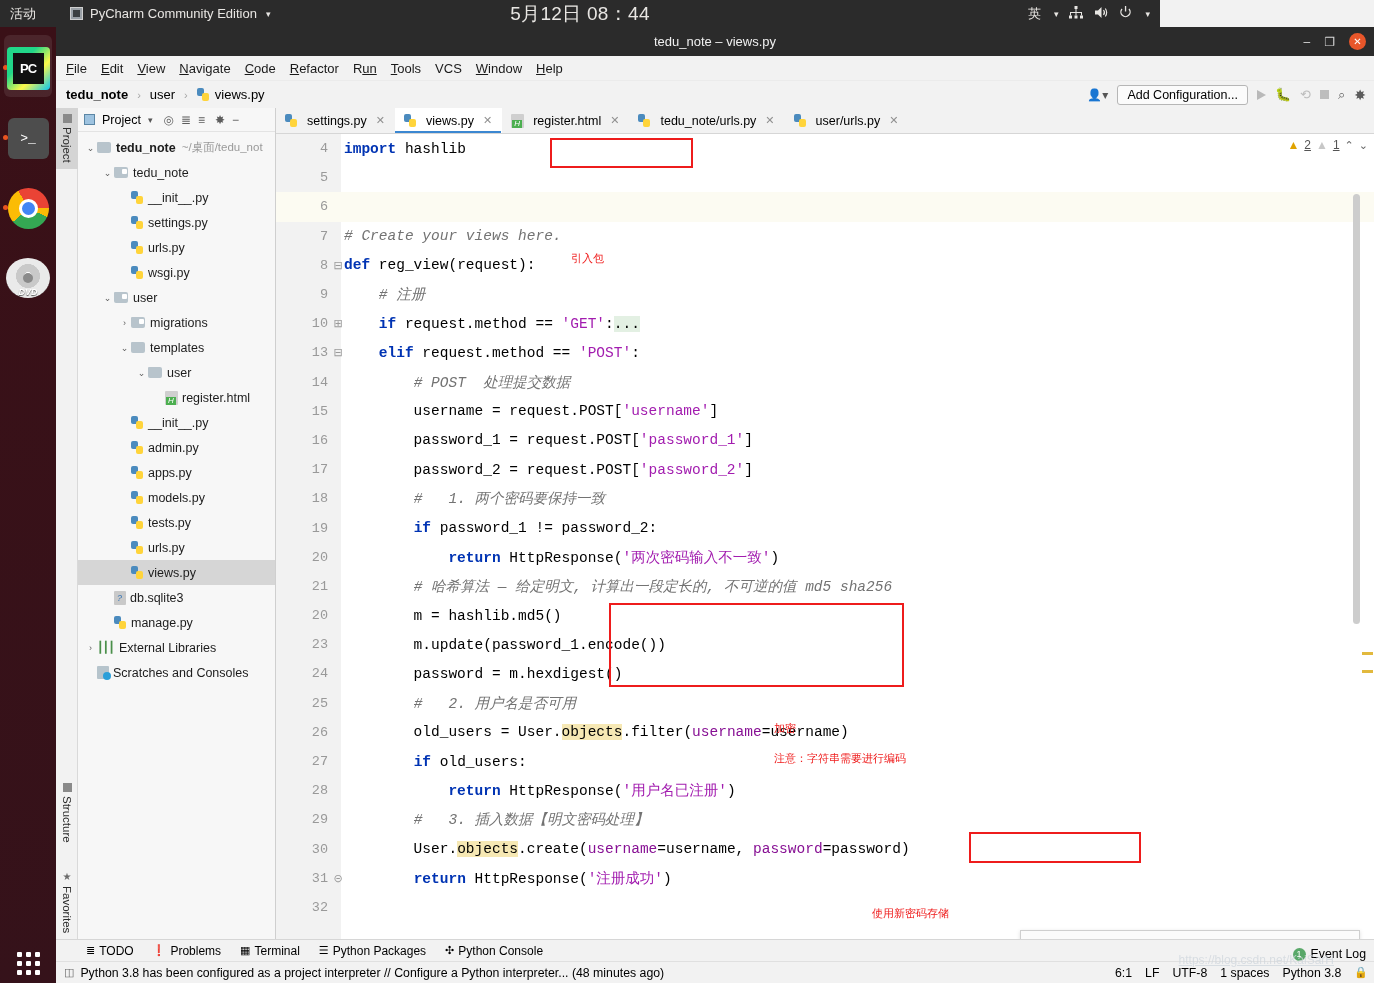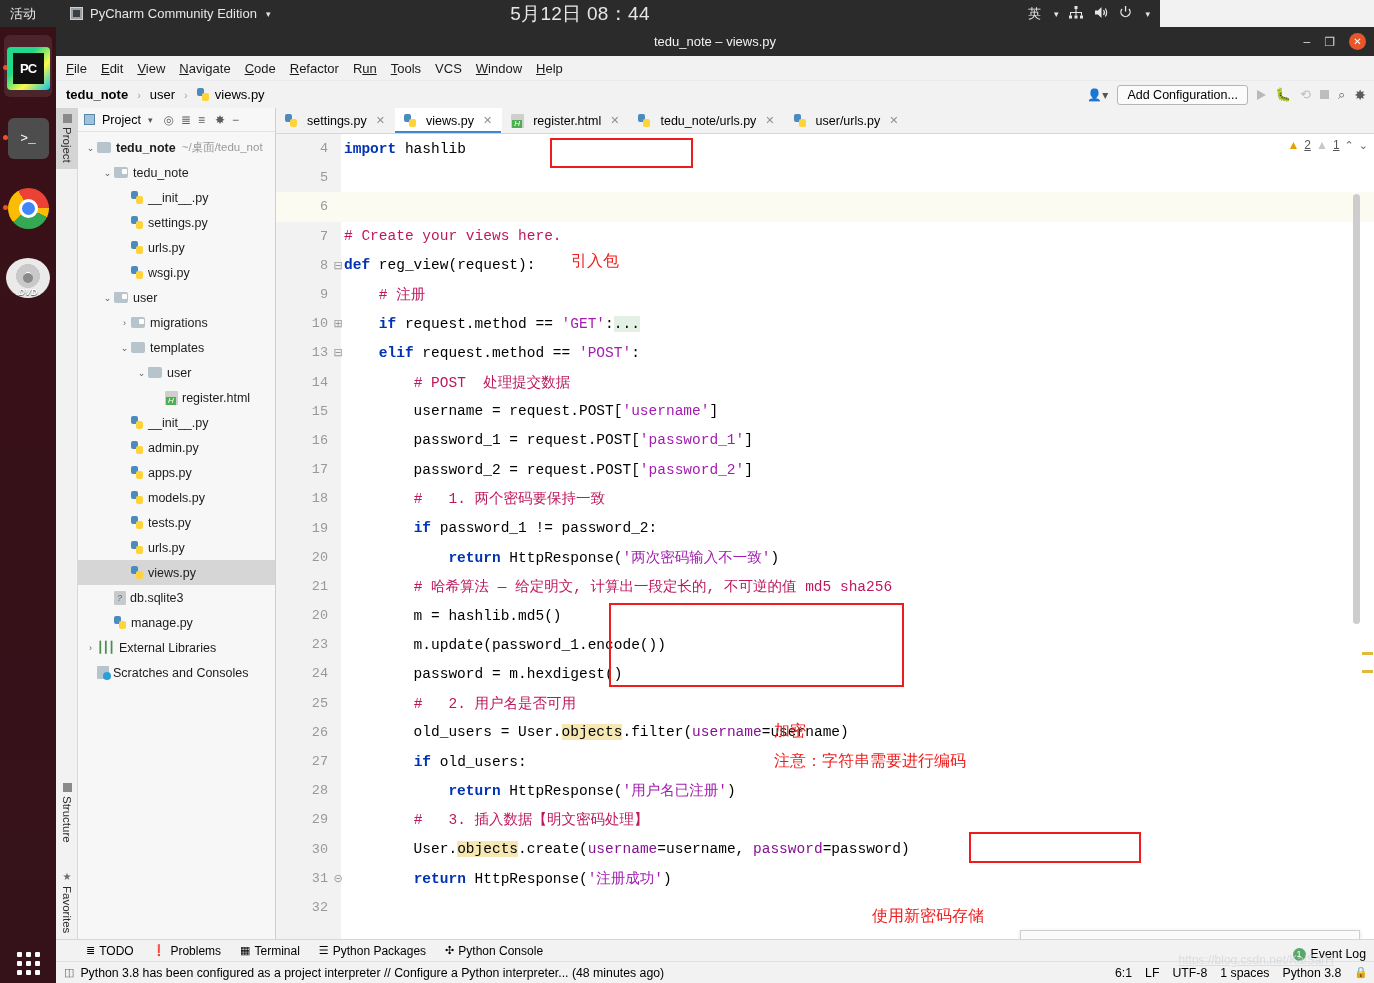--- a/index.html
+++ b/index.html
@@ -151,36 +151,36 @@
   .gutter2{ position:absolute; left:62px; top:0; width:3px; height:100%; background:#f2f2f2;}
   .cline{ height:29.2px; display:flex; align-items:center; position:relative; }
   .cline.hl{ background:#fcfbf2; }
   .lnum{ position:absolute; left:0; width:52px; text-align:right; font-family:"Liberation Mono",monospace;
     font-size:13.5px; color:#999; }
   .fold{ position:absolute; left:56px; width:12px; text-align:center; color:#9a9a9a; font-size:11px;}
   .code{ position:absolute; left:68px; font-family:"Liberation Mono",monospace; font-size:14.5px;
      white-space:pre; color:#000; letter-spacing:0px;}
   .kw{ color:#0033b3; font-weight:bold;}
   .str{ color:#a21caf;}
-  .cmt{ color:#be185d; }
+  .cmt{ color:#737373; font-style:italic;}
   .fn{ color:#000; }
   .param{ color:#871094;}
   .hl-obj{ background:#f6e8b4;}
   .hl-fold{ background:#e3f0e3;}
   .cn{ color:#000; }
   .inspect{ position:absolute; right:6px; top:4px; display:flex; align-items:center; gap:5px; font-size:12px;}
   .warn-y{ color:#e0a300; font-size:12px;}
   .warn-g{ color:#c7c7c7; font-size:12px;}
   .ins-num{ font-size:12px; color:#555; text-decoration:underline; }
   .chev{ color:#666; font-size:11px;}
   .scrollmark{ position:absolute; right:1px; width:11px; height:3px; background:#e2b93d; }
   .vscroll{ position:absolute; right:14px; top:60px; width:7px; height:430px; background:#cdcdcd; border-radius:4px;}
 
   
-  .annot{ position:absolute; color:#ef1d1d; font-size:16px; white-space:nowrap; }
+  .annot{ position:absolute; color:#ef1d1d; font-size:11px; white-space:nowrap; }
   .redbox{ position:absolute; border:2.5px solid #ee1c1c; }
 
   
   .notif{ position:absolute; left:964px; top:822px; width:340px; background:#fbfbfb;
      border:1px solid #cfcfcf; padding:10px 12px 11px 12px; font-size:12.8px; line-height:1.65;
      box-shadow:0 1px 4px rgba(0,0,0,0.13);}
   .notif .ntitle{ font-weight:bold; color:#1b1b1b; }
   .notif .ic-info{ color:#3b87d1; font-size:12px; margin-right:5px;}
   .notif a{ color:#4a87c5; text-decoration:none;}
 

